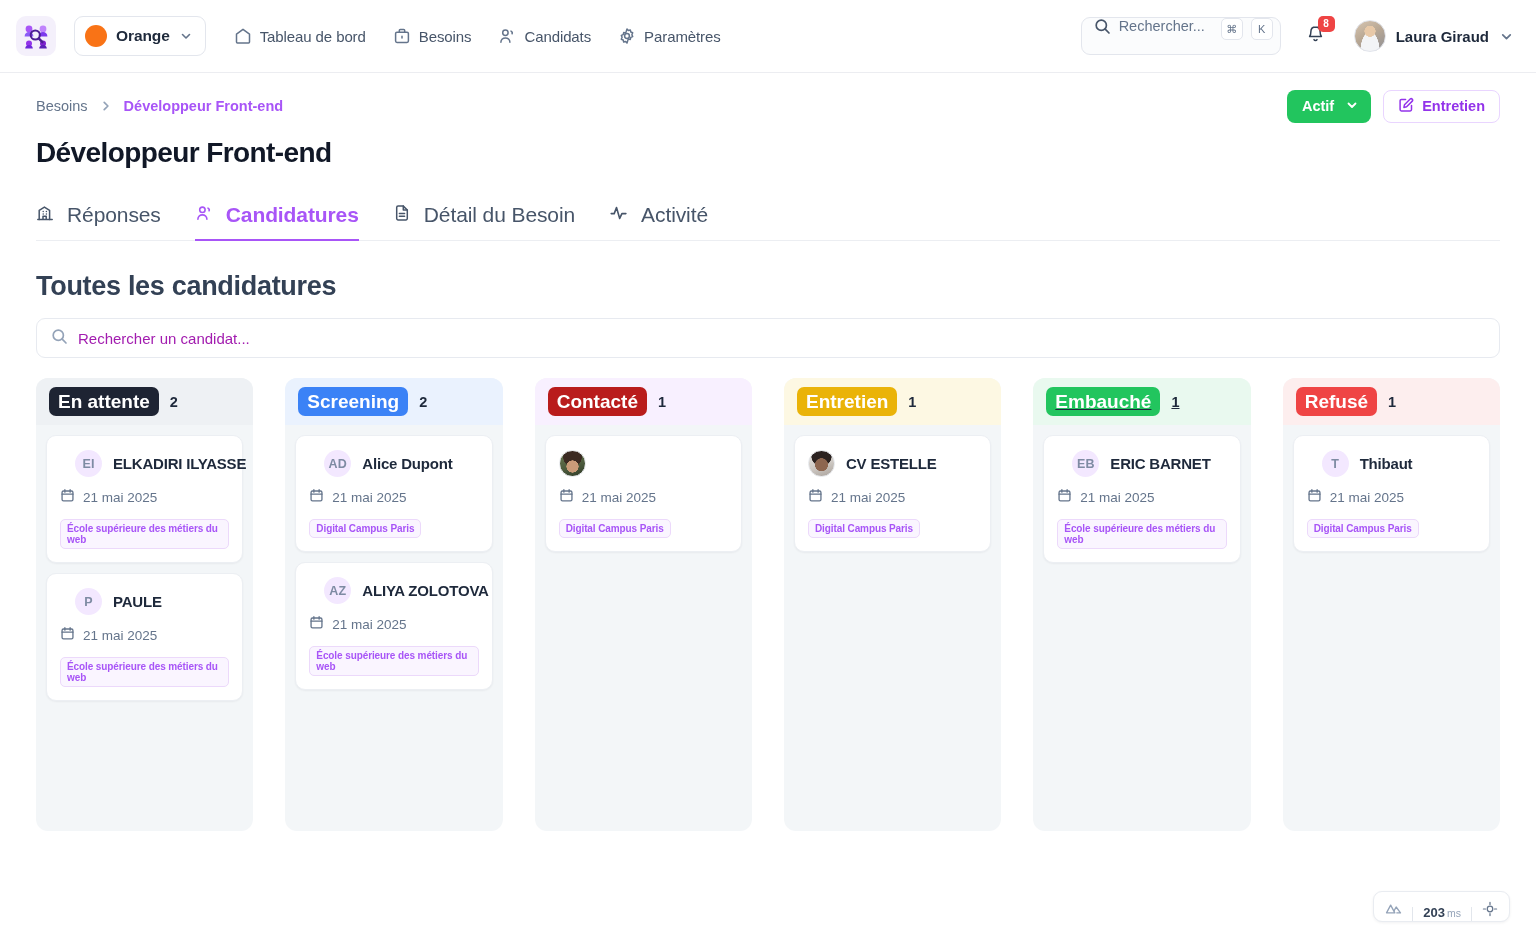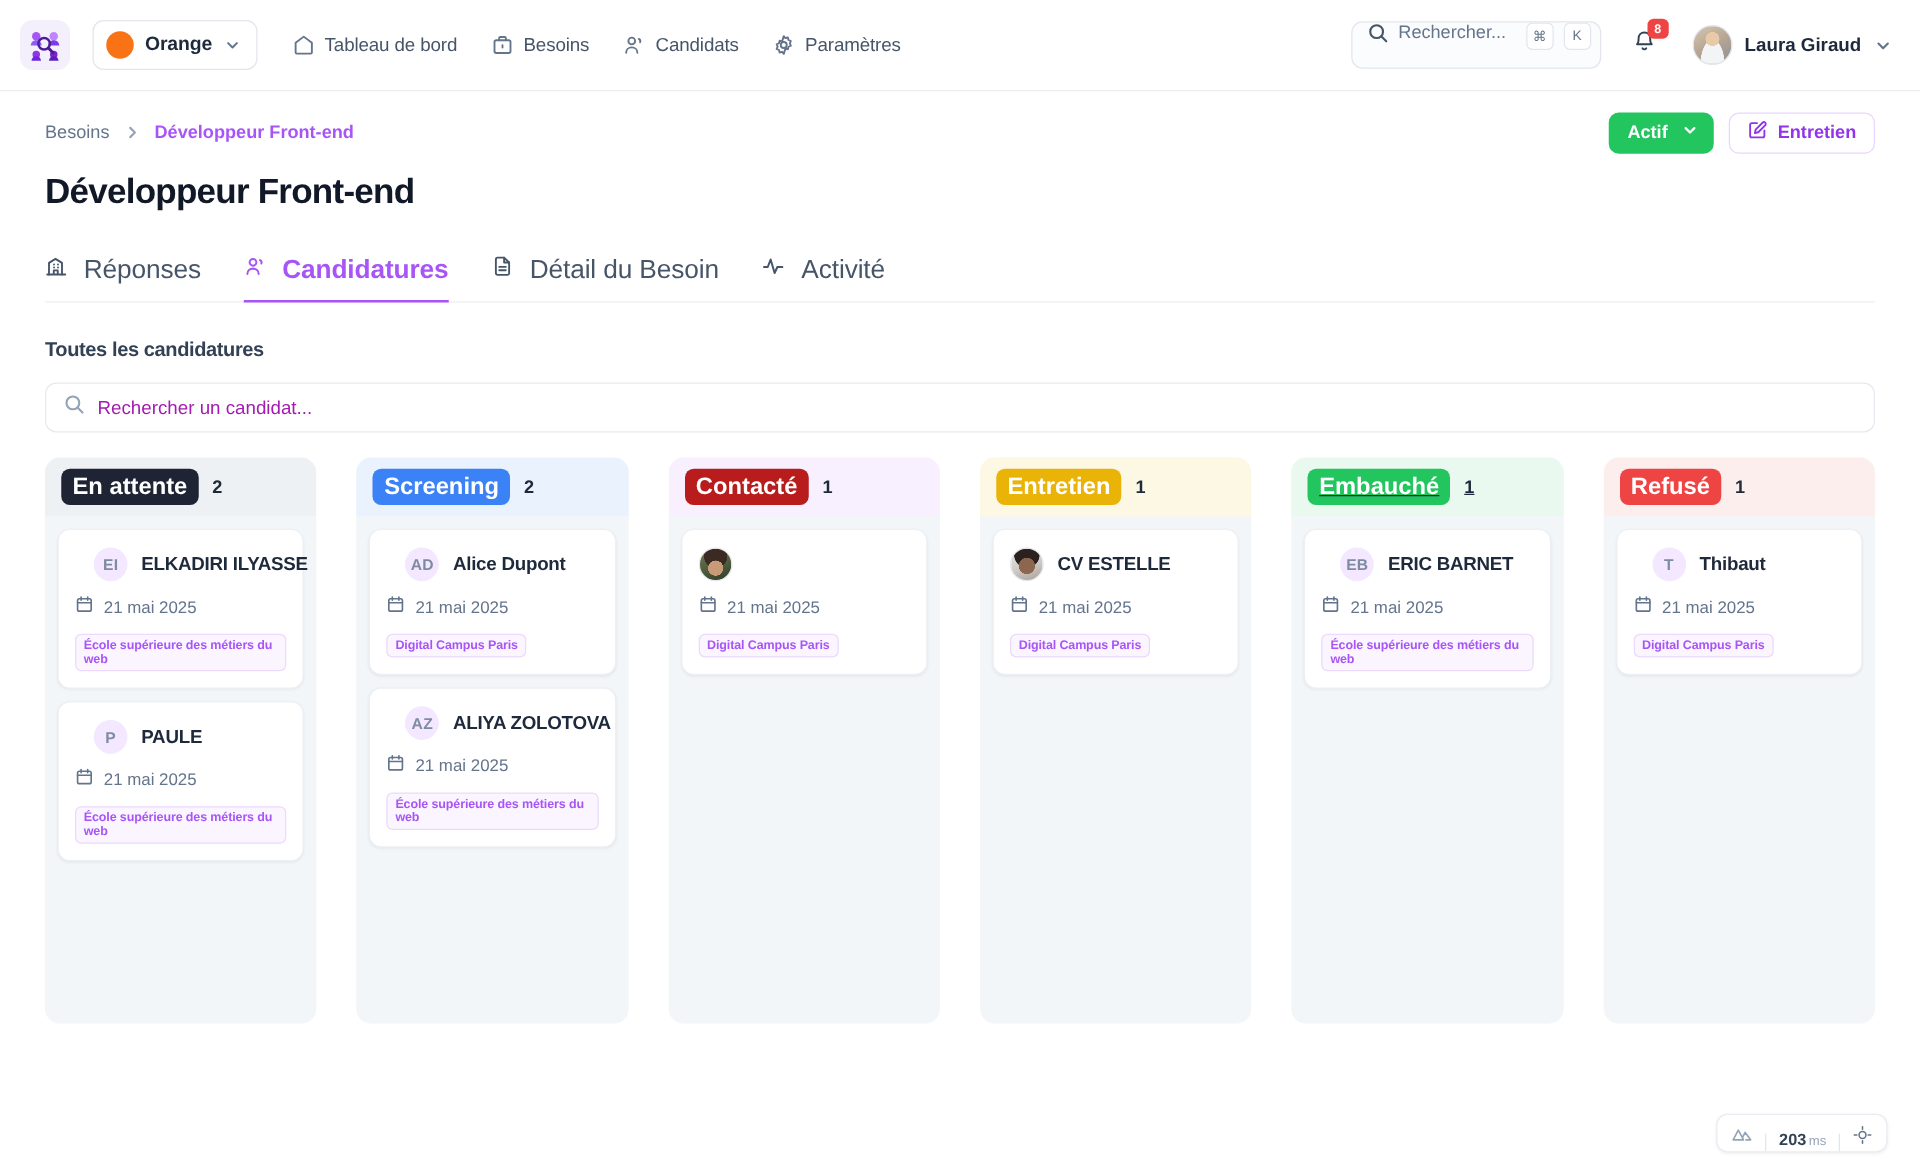--- a/index.html
+++ b/index.html
@@ -134,21 +134,21 @@
     padding-bottom: 12px;
     font-size: 21px; color: #475569; font-weight: 500;
     cursor: pointer; border-bottom: 2.5px solid transparent;
     margin-bottom: -1px;
     letter-spacing: -0.1px;
   }
   .tab.active { color: #a855f7; font-weight: 600; border-bottom-color: #a855f7; }
 
   
   .toolbar { display: flex; align-items: center; margin-top: 30px; }
-  .section-title { font-size: 16px; font-weight: 700; color: #334155; letter-spacing: -0.3px; }
+  .section-title { font-size: 27px; font-weight: 700; color: #334155; letter-spacing: -0.3px; }
   .viewtoggle {
     margin-left: auto;
     display: flex; align-items: center;
     border: 1px solid #e7eaf0; border-radius: 9px;
     overflow: hidden; background: #fff;
   }
   .vt-btn {
     display: flex; align-items: center; gap: 8px;
     height: 34px; padding: 0 14px;
     font-size: 14.5px; font-weight: 600; color: #475569;

